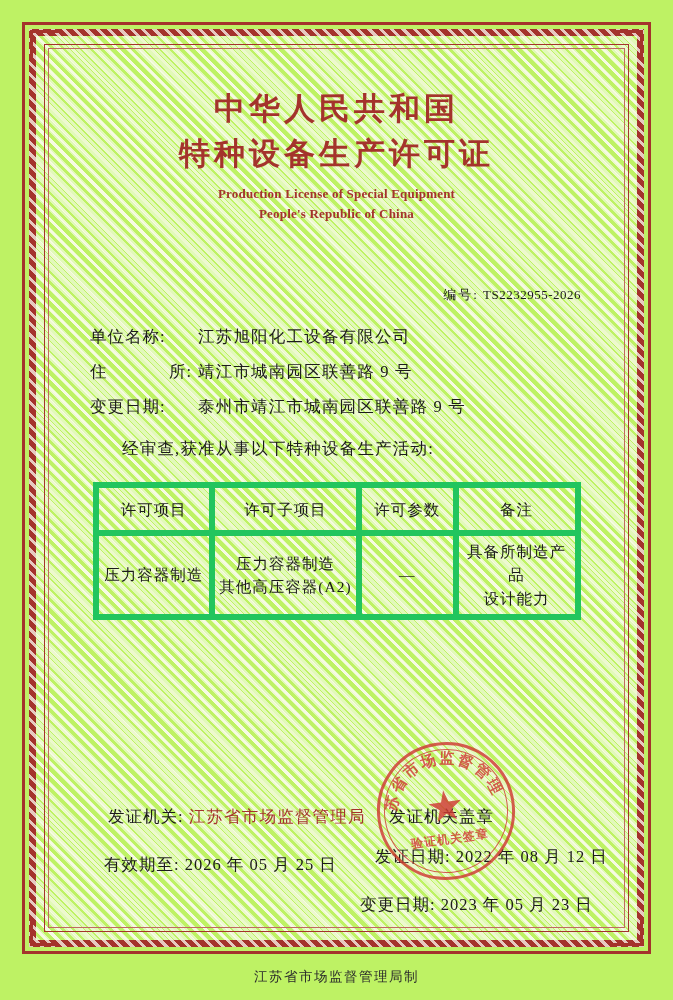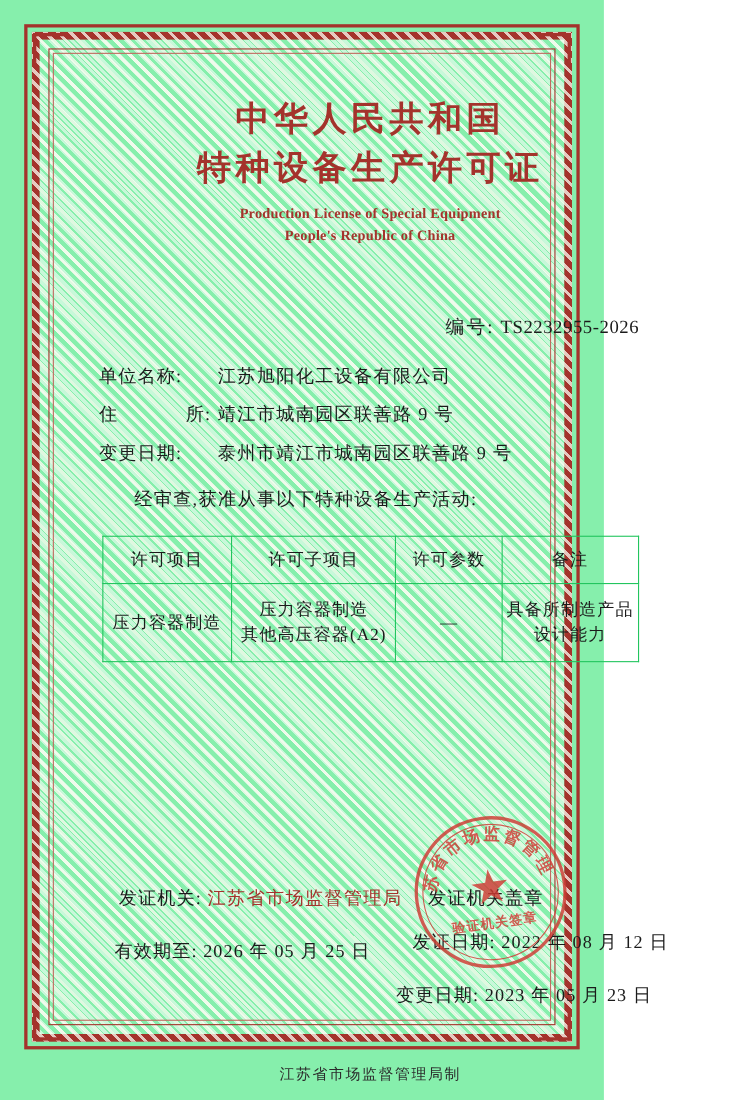--- a/index.html
+++ b/index.html
@@ -11,23 +11,23 @@
     width: 673px;
     height: 1000px;
     font-family: "Liberation Serif", "DejaVu Serif", serif;
     position: relative;
     overflow: hidden;
   }
 
   .page {
     position: absolute;
     left: 0; top: 0;
-    width: 549px;
+    width: 673px;
     height: 1000px;
-    background: #86efac;
+    background: #bef264;
   }
 
   
   .frame-outer {
     position: absolute;
     left: 22px;
     top: 22px;
     right: 22px;
     bottom: 46px;
     border: 3px solid #a4332c;
@@ -121,21 +121,21 @@
     font-size: 13px;
     letter-spacing: 0.2px;
     line-height: 1.55;
     margin-top: 8px;
   }
 
   .serial {
     margin-top: 62px;
     text-align: right;
     padding-right: 32px;
-    font-size: 17px;
+    font-size: 13px;
     color: #1b1b1b;
     letter-spacing: 1px;
   }
   .serial .lbl { letter-spacing: 2px; }
   .serial .val {
     font-family: "Liberation Serif", serif;
     letter-spacing: 0.5px;
   }
 
   .fields {
@@ -174,21 +174,21 @@
   }
 
   table.license {
     margin: 22px auto 0 auto;
     border-collapse: collapse;
     width: 488px;
     color: #1b1b1b;
   }
   table.license th,
   table.license td {
-    border: 1px solid #22c55e;
+    border: 6px solid #22c55e;
     text-align: center;
     font-weight: normal;
     font-size: 15.5px;
     letter-spacing: 1px;
     line-height: 1.5;
   }
   table.license th { height: 40px; }
   table.license td { height: 62px; padding: 4px 2px; }
   .col1 { width: 118px; }
   .col2 { width: 150px; }

